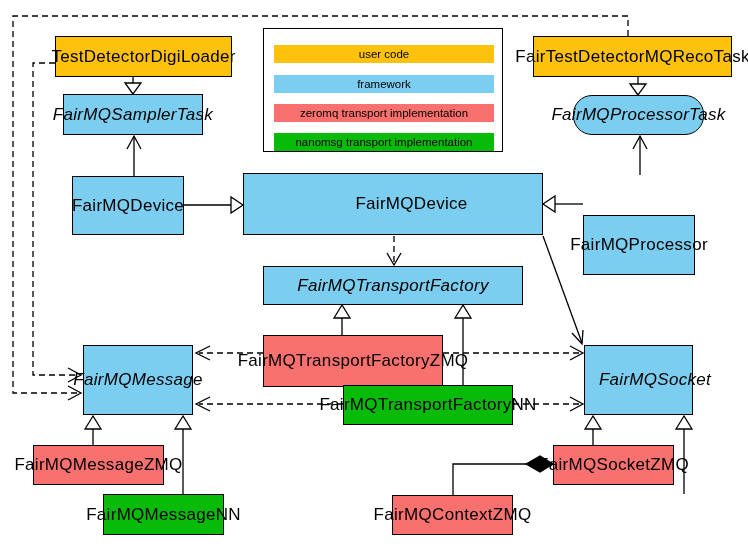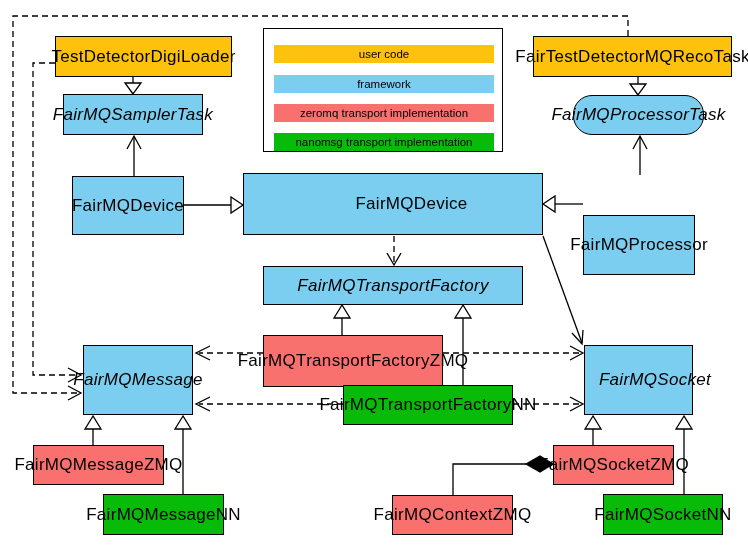--- a/index.html
+++ b/index.html
@@ -163,16 +163,13 @@
     </div>
     <div class="node" style="left: 103px; top: 494px; width: 121px; height: 41px; background: rgb(9, 187, 9);">
       <span>FairMQMessageNN</span>
     </div>
     <div class="node" style="left: 392px; top: 495px; width: 121px; height: 40px; background: rgb(248, 113, 111);">
       <span>FairMQContextZMQ</span>
     </div>
     <div class="node" style="left: 553px; top: 445px; width: 121px; height: 40px; background: rgb(248, 113, 111);">
       <span>FairMQSocketZMQ</span>
     </div>
-    <div class="node" style="left: 603px; top: 494px; width: 120px; height: 41px; background: rgb(9, 187, 9);">
-      <span>FairMQSocketNN</span>
-    </div>
   </div>
 
 </body></html>

